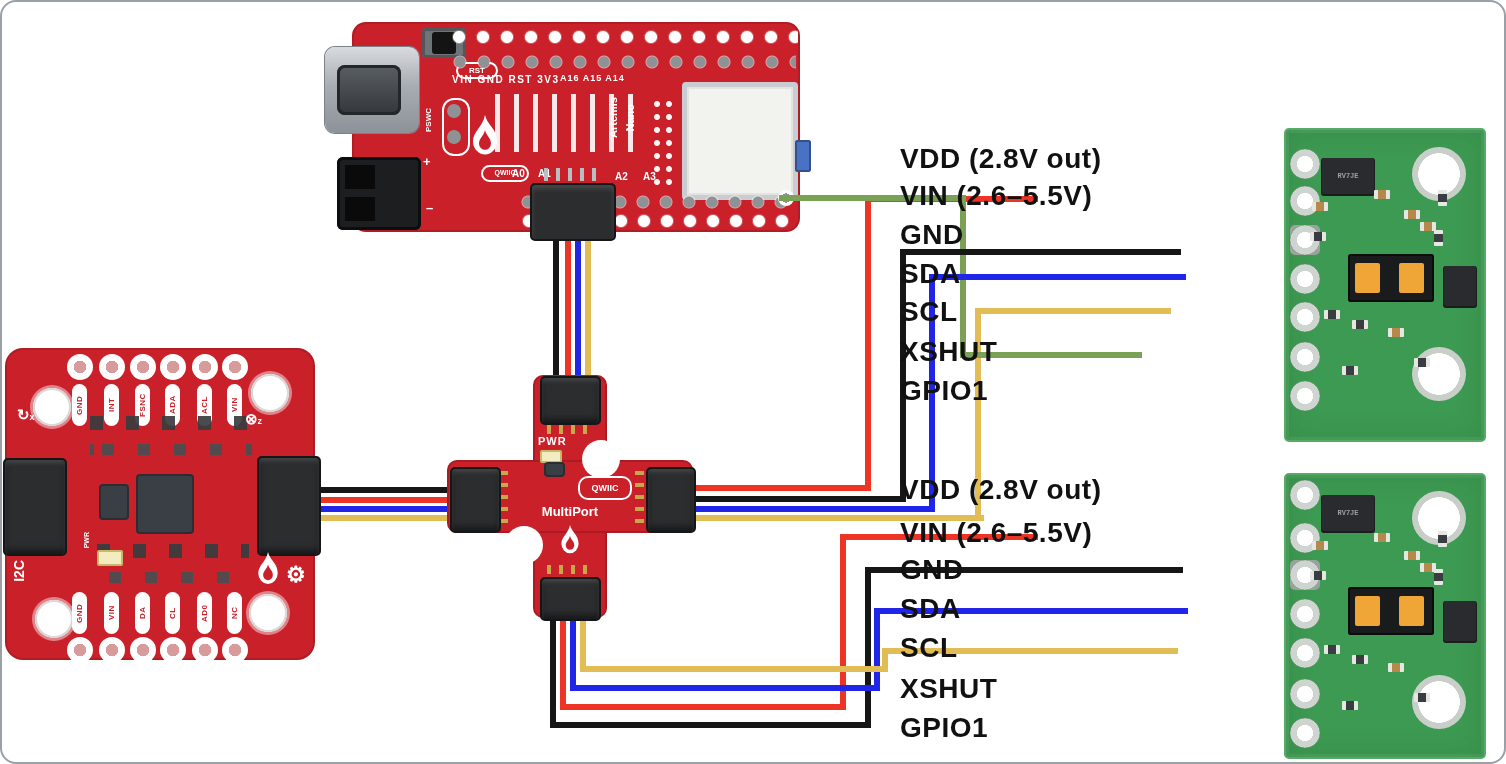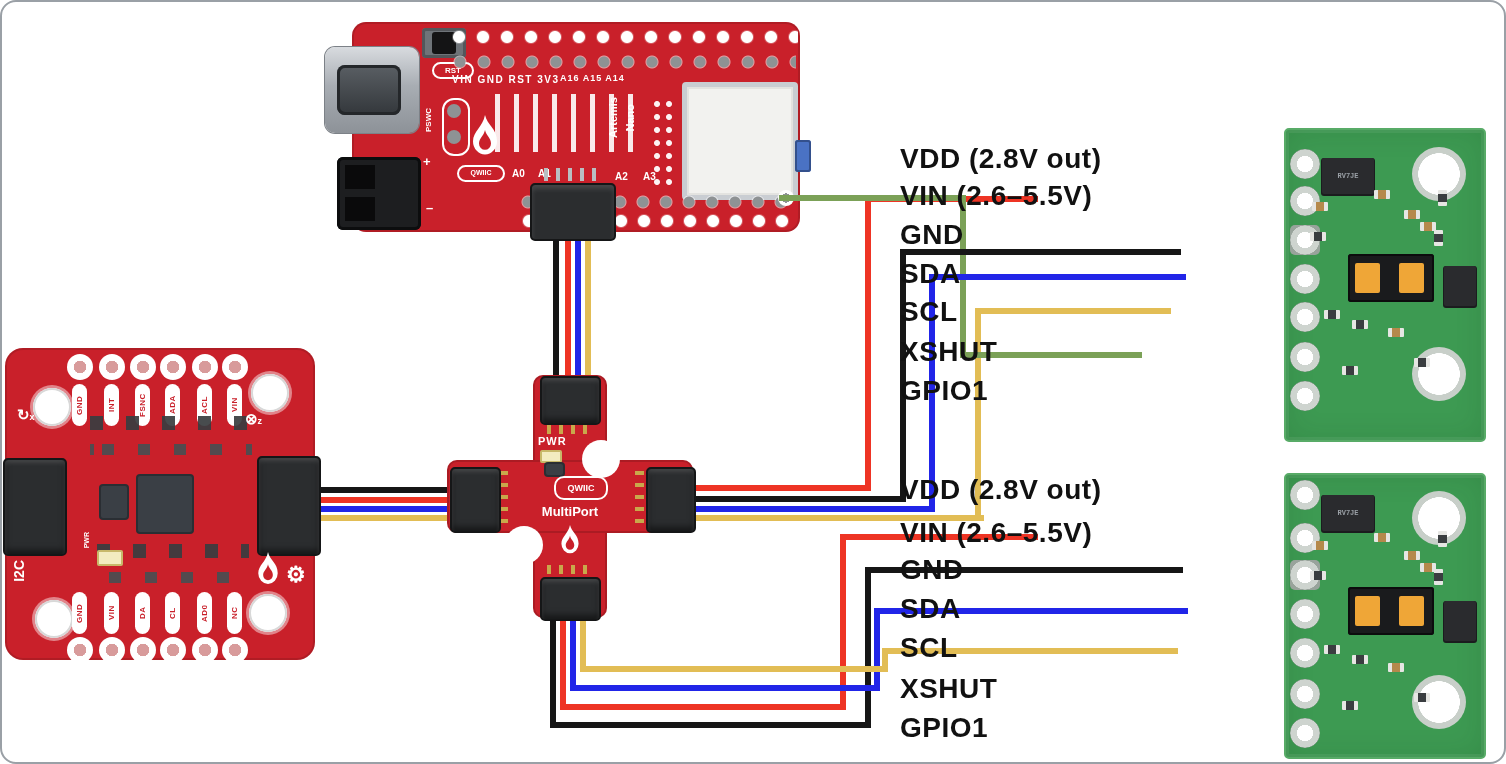--- a/index.html
+++ b/index.html
@@ -30,21 +30,21 @@
         background:linear-gradient(180deg,#d8dbdf,#a8adb3 45%,#8d9298);box-shadow:0 0 0 1px #7c8187;}
   .usbc-slot{position:absolute;left:12px;top:18px;width:64px;height:50px;border-radius:8px;
         background:linear-gradient(180deg,#5a5f64,#33373b);box-shadow:inset 0 0 0 3px #24272a;}
   .jst{position:absolute;left:-15px;top:135px;width:84px;height:73px;background:#1d1e20;border-radius:6px;
         box-shadow:inset 0 0 0 3px #0c0d0e;}
   .jst-slot{position:absolute;width:30px;height:24px;background:#0a0a0b;}
   .rstbtn{position:absolute;left:70px;top:6px;width:44px;height:30px;background:#6f7479;border-radius:4px;
         box-shadow:inset 0 0 0 3px #53575b;}
   .rstbtn i{position:absolute;left:10px;top:4px;width:24px;height:22px;background:#141415;border-radius:3px;}
   .oval{position:absolute;border:2px solid #fff;border-radius:10px;color:#fff;font-weight:700;
-        text-align:center;}
+        text-align:center;margin-left:24px;}
   .holes-top{position:absolute;left:98px;top:6px;width:348px;height:18px;
         background-image:radial-gradient(circle at 9px 9px,#fff 5.5px,rgba(255,255,255,.25) 6.5px,transparent 7.5px);
         background-size:24px 18px;}
   .pads-row{position:absolute;left:100px;top:32px;width:344px;height:16px;
         background-image:radial-gradient(circle at 8px 8px,#8e9294 5px,rgba(255,255,255,.55) 6px,transparent 7px);
         background-size:24px 16px;}
   .ticks{position:absolute;left:143px;top:72px;width:148px;height:58px;opacity:.9;
         background-image:repeating-linear-gradient(90deg,#fff 0 5px,transparent 5px 19px);}
   .dotgrid{position:absolute;left:300px;top:76px;width:24px;height:88px;
         background-image:radial-gradient(circle at 5px 6px,rgba(255,255,255,.95) 2.5px,transparent 3.5px);

